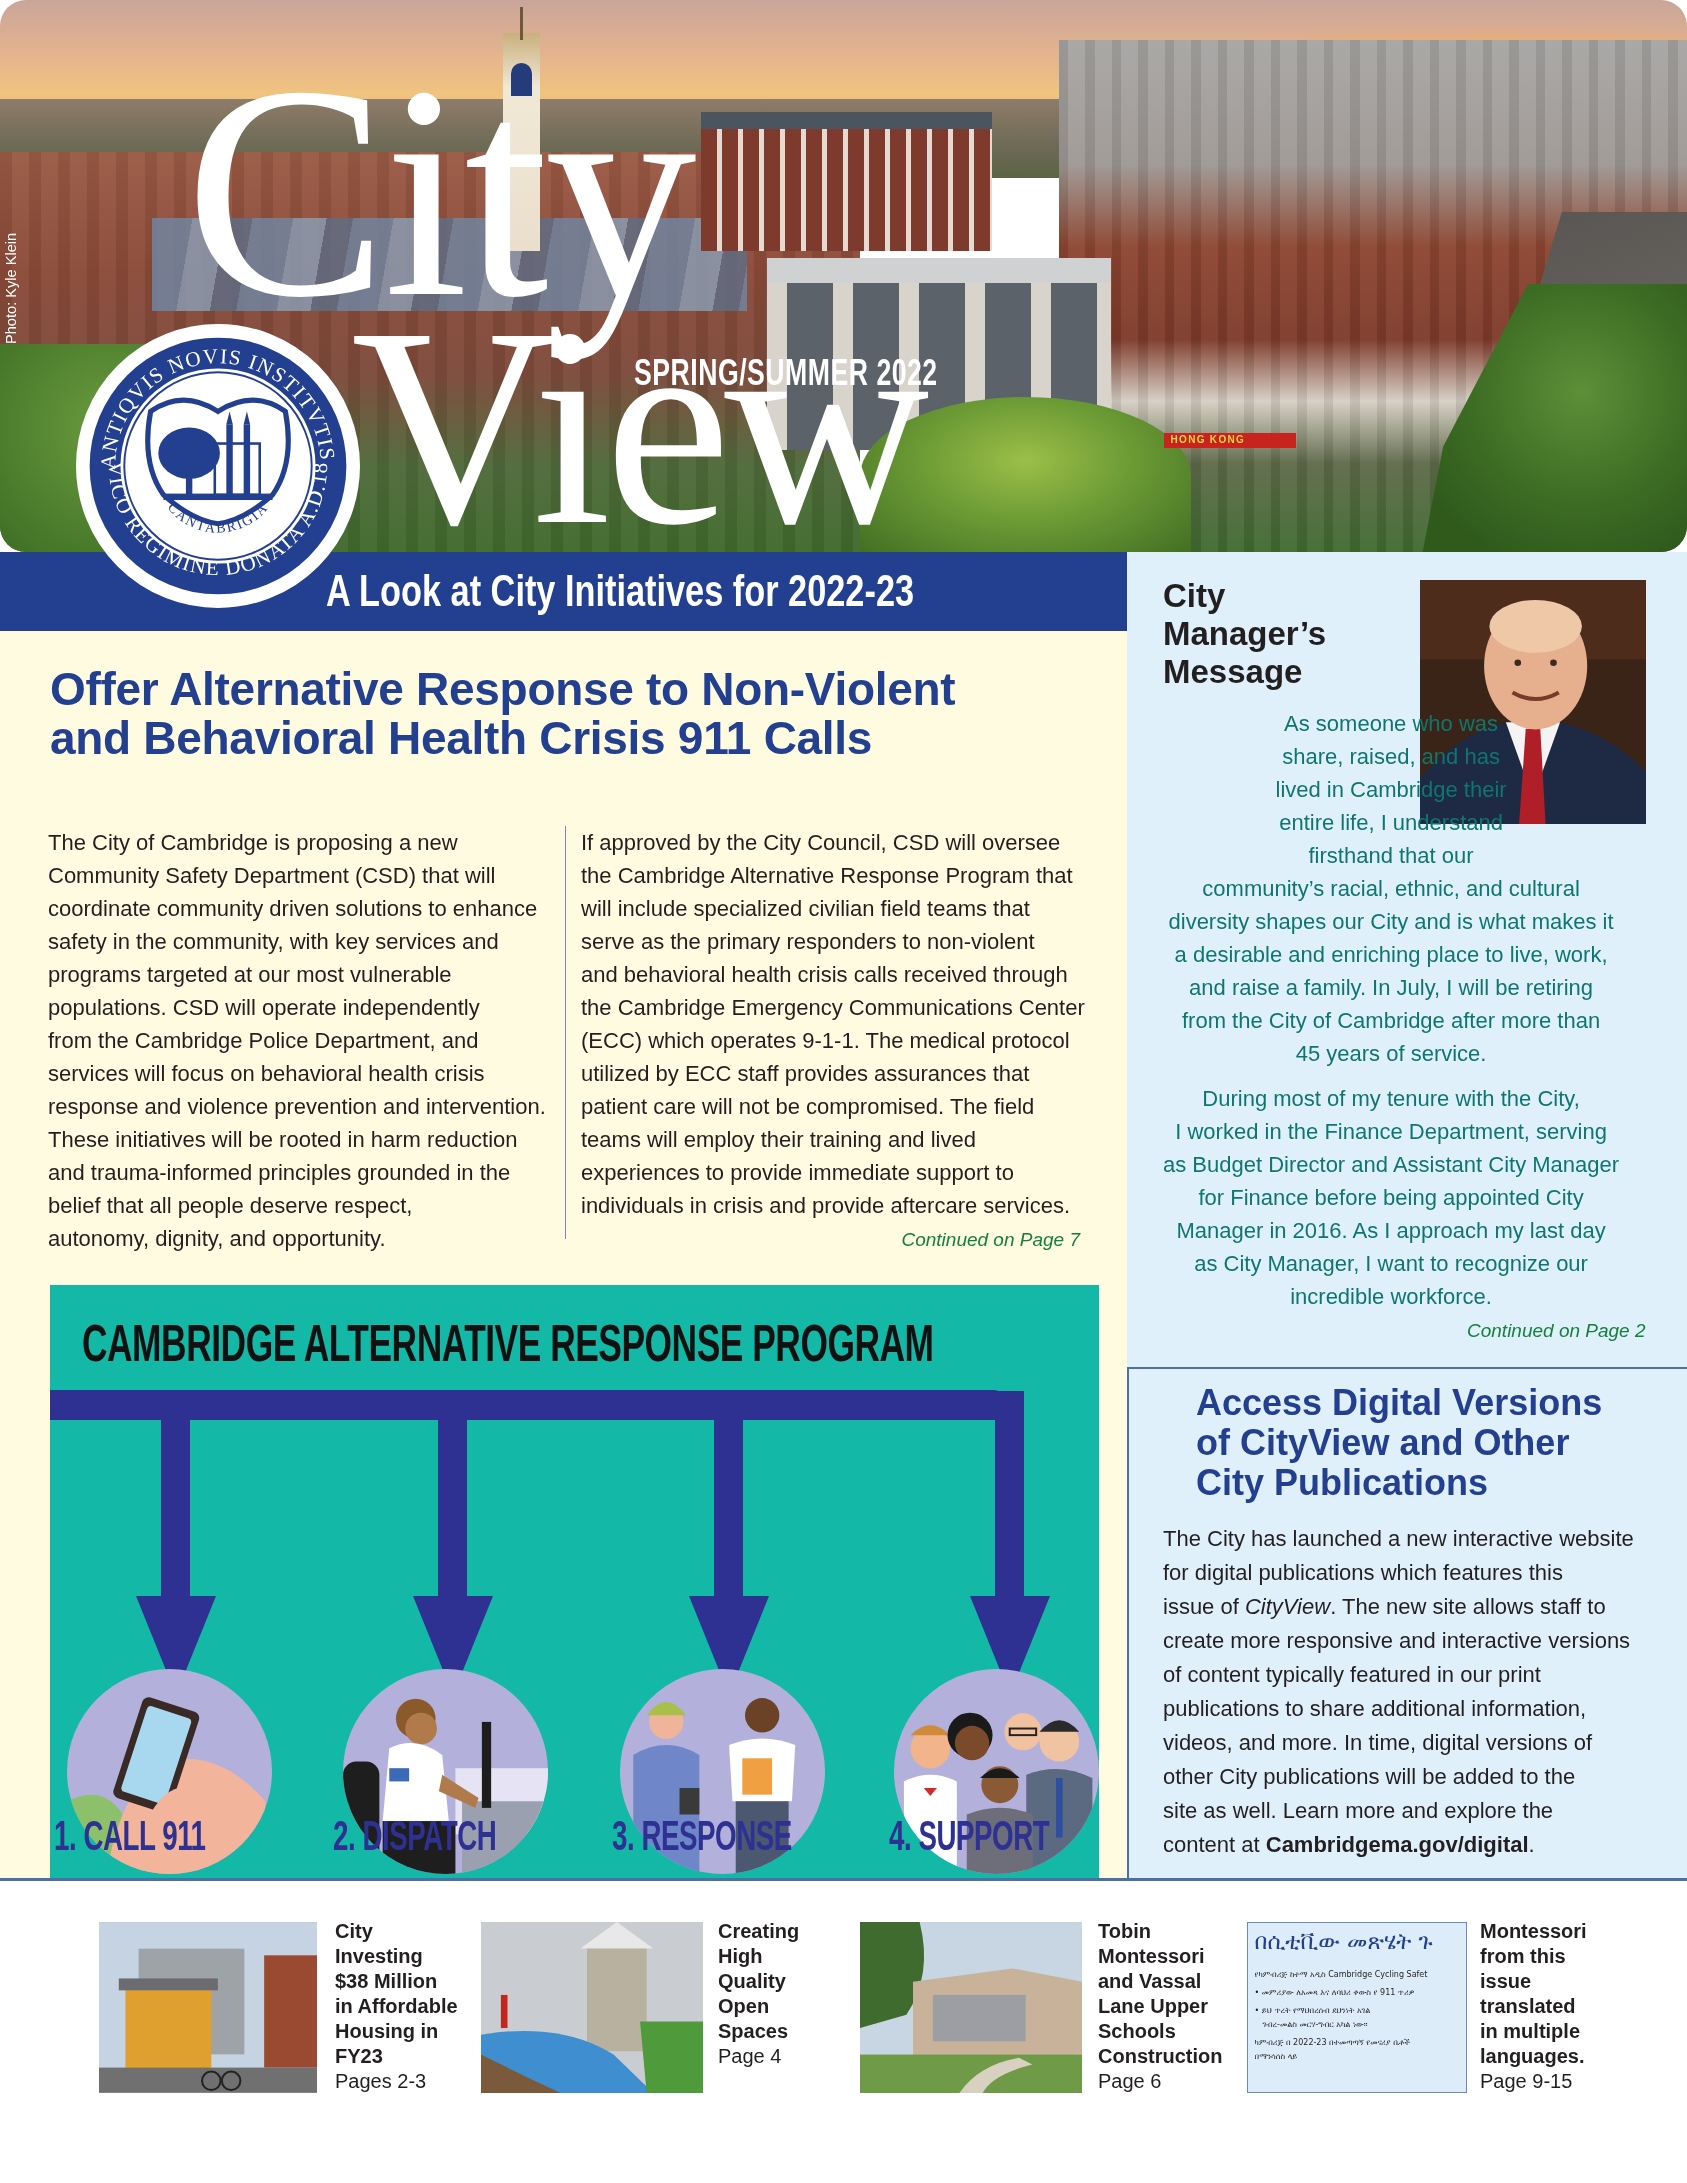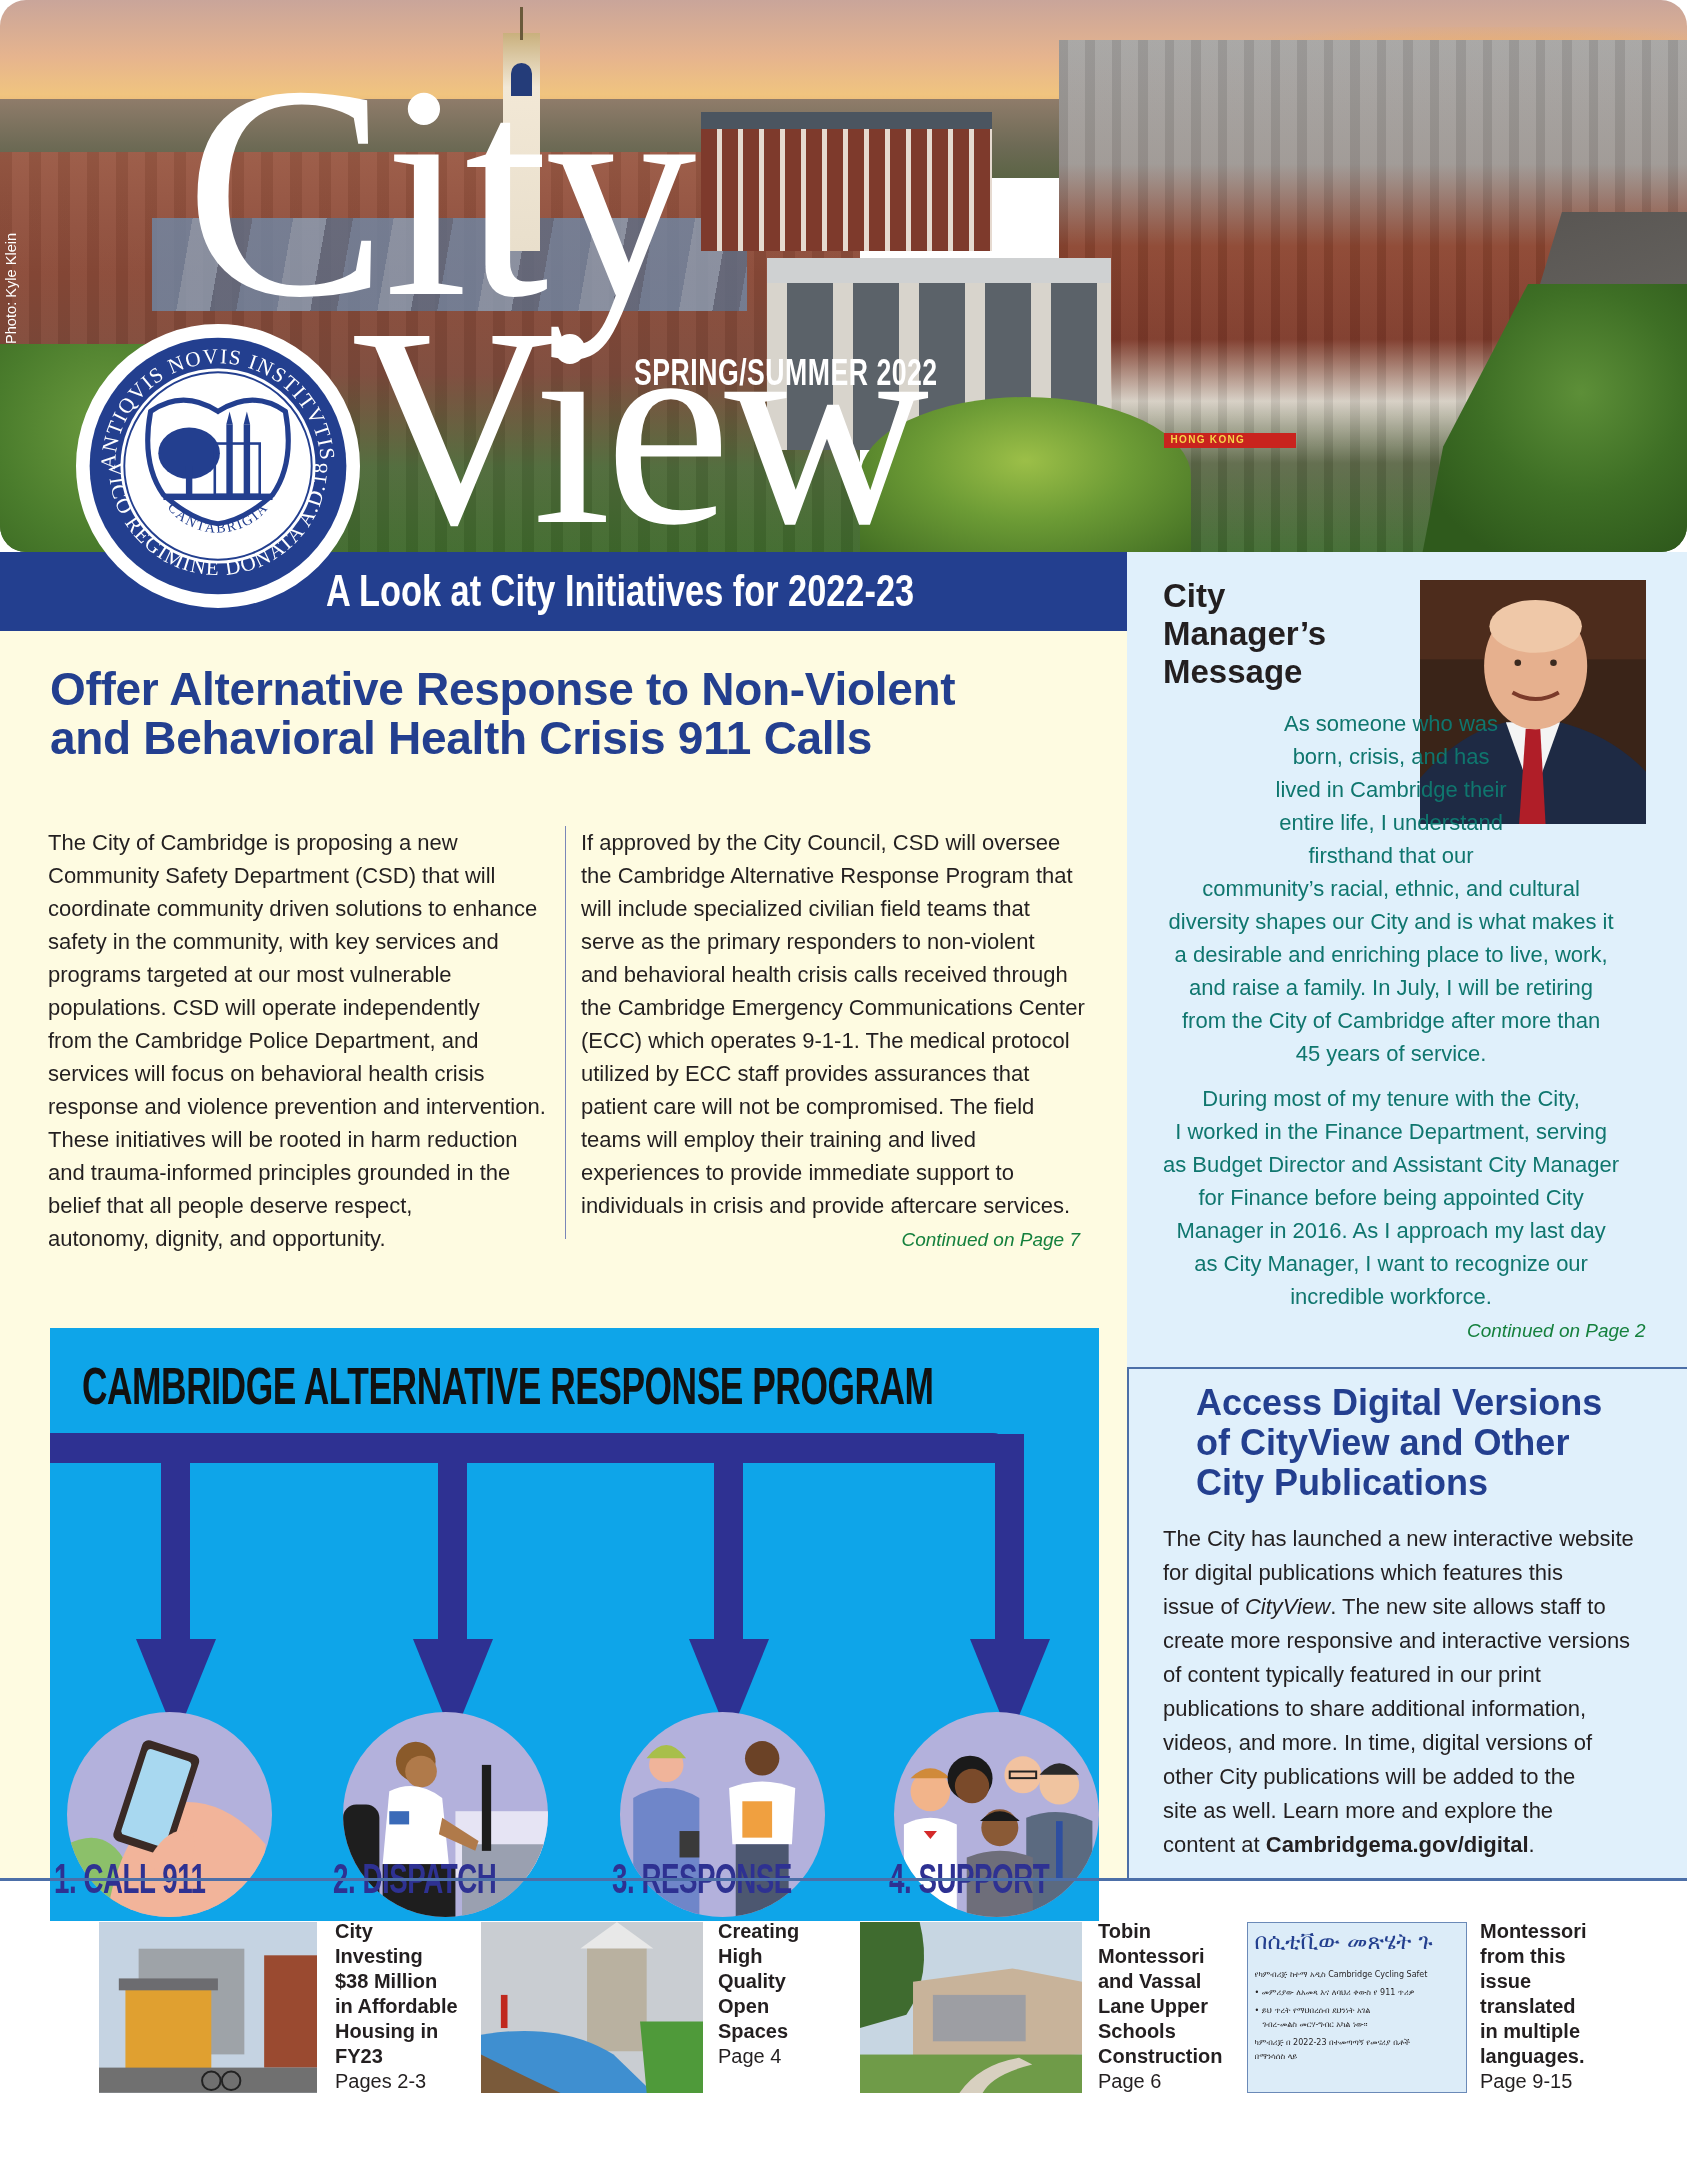--- a/index.html
+++ b/index.html
@@ -153,22 +153,21 @@
   }
   .continued {
     position: absolute; font-family: "Liberation Sans", sans-serif; font-style: italic;
     font-size: 19px; color: #15803d; white-space: nowrap;
   }
   .cont-7 { right: 607px; top: 1229px; }
 
   
   .infographic {
     position: absolute; left: 50px; top: 1285px; width: 1049px; height: 593px;
-    background: #0ea5e9;
-    margin-top: 43px;
+    background: #14b8a6;
   }
   .info-title {
     position: absolute; left: 32px; top: 28px; font-family: "Liberation Sans", sans-serif;
     font-weight: bold; font-size: 52px; color: #111111; white-space: nowrap;
     transform: scaleX(0.68); transform-origin: left top; letter-spacing: -0.7px;
   }
   .flow-bar {
     position: absolute; left: 0; top: 105px; width: 959px; height: 30px;
     background: #2e3192; border-radius: 0 16px 0 0;
   }
@@ -461,21 +460,21 @@
     <ellipse cx="175" cy="70" rx="70" ry="40" fill="#efc8a8"></ellipse>
     <path d="M140 170 Q175 190 210 170" stroke="#7a3a2a" stroke-width="6" fill="none"></path>
     <circle cx="148" cy="125" r="5" fill="#3a2a20"></circle>
     <circle cx="202" cy="125" r="5" fill="#3a2a20"></circle>
   </svg>
 </div>
 
 <div class="mgr-text">
   <div class="para1">
     <p>As someone who was</p>
-    <p>born, crisis, and has</p>
+    <p>share, raised, and has</p>
     <p>lived in Cambridge their</p>
     <p>entire life, I understand</p>
     <p>firsthand that our</p>
     <p>community’s racial, ethnic, and cultural</p>
     <p>diversity shapes our City and is what makes it</p>
     <p>a desirable and enriching place to live, work,</p>
     <p>and raise a family. In July, I will be retiring</p>
     <p>from the City of Cambridge after more than</p>
     <p>45 years of service.</p>
   </div>

